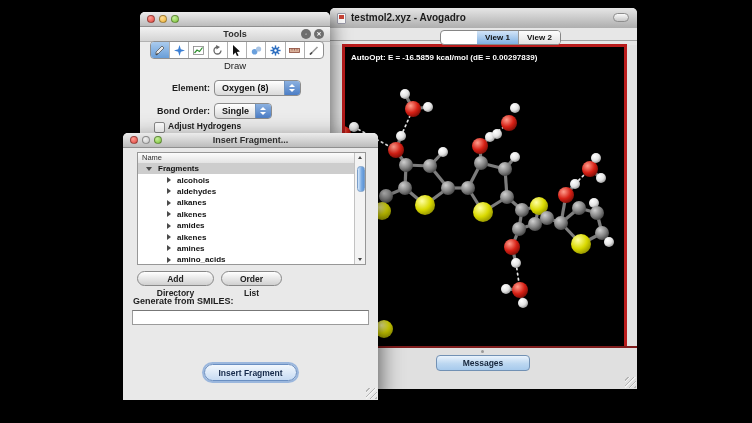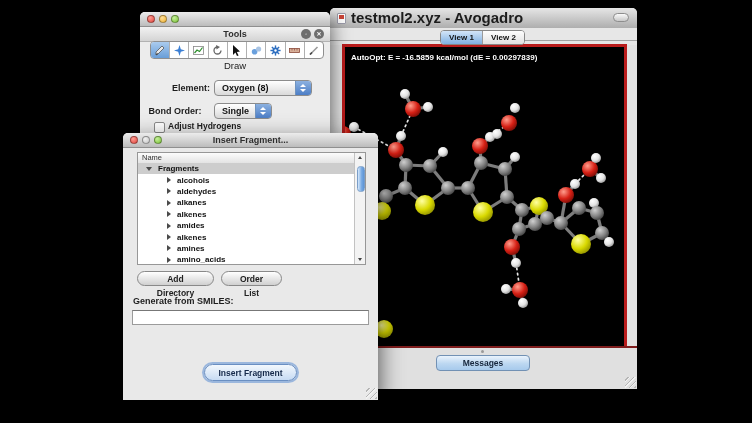--- a/index.html
+++ b/index.html
@@ -14,30 +14,30 @@
              font-size:9px;font-weight:700;color:#2e2e2e;}
 
   
   #main-window{left:330px;top:8px;width:307px;height:381px;background:#e2e2e2;
                border-radius:5px 5px 3px 3px;z-index:1;}
   .mw-titlebar{position:relative;height:20px;background:linear-gradient(#e6e6e6,#aeaeae);
                border-bottom:1px solid #7f7f7f;border-radius:5px 5px 0 0;}
   .proxy-icon{position:absolute;left:7px;top:5px;width:9px;height:11px;background:#fdfdfd;
               border:1px solid #9a9aa8;border-radius:1px;box-sizing:border-box;}
   .proxy-icon::after{content:"";position:absolute;left:1px;top:1px;width:5px;height:4px;background:#c94437;}
-  .mw-title{position:absolute;left:21px;top:0;height:27px;line-height:20px;font-size:15px;
+  .mw-title{position:absolute;left:21px;top:0;height:27px;line-height:20px;font-size:10px;
             font-weight:700;color:#1c1c1c;}
   .oval-btn{position:absolute;right:8px;top:5px;width:16px;height:9px;border-radius:5px;
             background:linear-gradient(#fafafa,#c8c8c8);border:1px solid #8d8d8d;box-sizing:border-box;}
   .mw-tabbar{position:absolute;left:0;top:20px;width:100%;height:17px;background:#e7e7e7;}
   .tab-line{position:absolute;left:0;right:0;top:12px;height:1px;background:#a3a3a3;}
   .tabset{position:absolute;left:110px;top:2px;height:13px;display:flex;border:1px solid #868686;
           border-radius:4px;overflow:hidden;background:#fff;z-index:1;}
   .tab{width:41px;line-height:13px;text-align:center;font-size:8px;font-weight:700;color:#111;}
-  .tab.sel{background:linear-gradient(#d3e5f8,#7fb0e2);}
+  .tab.sel{background:linear-gradient(#d3e5f8,#7fb0e2);margin-left:36px;}
   .tab.unsel{background:linear-gradient(#fdfdfd,#e2e2e2);border-left:1px solid #9a9a9a;}
   .mw-viewport{position:absolute;left:12px;top:36px;width:279px;height:299px;background:#000;
                border:3px solid #b91c1c;}
   .gl-status{position:absolute;left:6px;top:6px;color:#fff;font-size:8px;font-weight:700;white-space:nowrap;}
   .mw-bottom{position:absolute;left:0;right:0;top:338px;bottom:0;background:#e0e0e0;
              border-top:2px solid #7f1d1d;}
   .drawer-dot{position:absolute;left:151px;top:2px;width:3px;height:3px;border-radius:50%;background:#9a9a9a;}
   .messages-btn{position:absolute;left:106px;top:7px;width:92px;height:14px;border-radius:4px;
                 border:1px solid #7291b4;background:linear-gradient(#eaf3fc 0%,#bcd7f1 55%,#a7caec 100%);
                 font-size:8.5px;font-weight:700;color:#17273d;text-align:center;line-height:14px;}
@@ -334,28 +334,28 @@
     </div>
     <div class="tool-btn">
       <svg class="icon" width="11" height="11">
         <line x1="2" y1="9.5" x2="9.5" y2="2" stroke="#9a9a9a" stroke-width="1.6"></line>
         <line x1="2" y1="9.5" x2="4" y2="7.5" stroke="#444" stroke-width="1.6"></line>
         </svg>
     </div>
   </div>
   <div class="tw-draw">Draw</div>
   <div class="tw-label" style="top:71px;">Element:</div>
-  <div class="popup" style="left:74px;top:68px;width:98px;">
+  <div class="popup" style="left:74px;top:68px;width:87px;">
     <span class="ptext">Oxygen (8)</span>
     <span class="pcap">
         <i class="arrow-up"></i>
         <i class="arrow-dn"></i>
       </span>
   </div>
-  <div class="tw-label" style="top:94px;text-align:center;">Bond Order:</div>
+  <div class="tw-label" style="top:94px;">Bond Order:</div>
   <div class="popup" style="left:74px;top:91px;width:58px;">
     <span class="ptext">Single</span>
     <span class="pcap">
         <i class="arrow-up"></i>
         <i class="arrow-dn"></i>
       </span>
   </div>
   <div class="checkbox"></div>
   <div class="cb-label">Adjust Hydrogens</div>
 </div>

